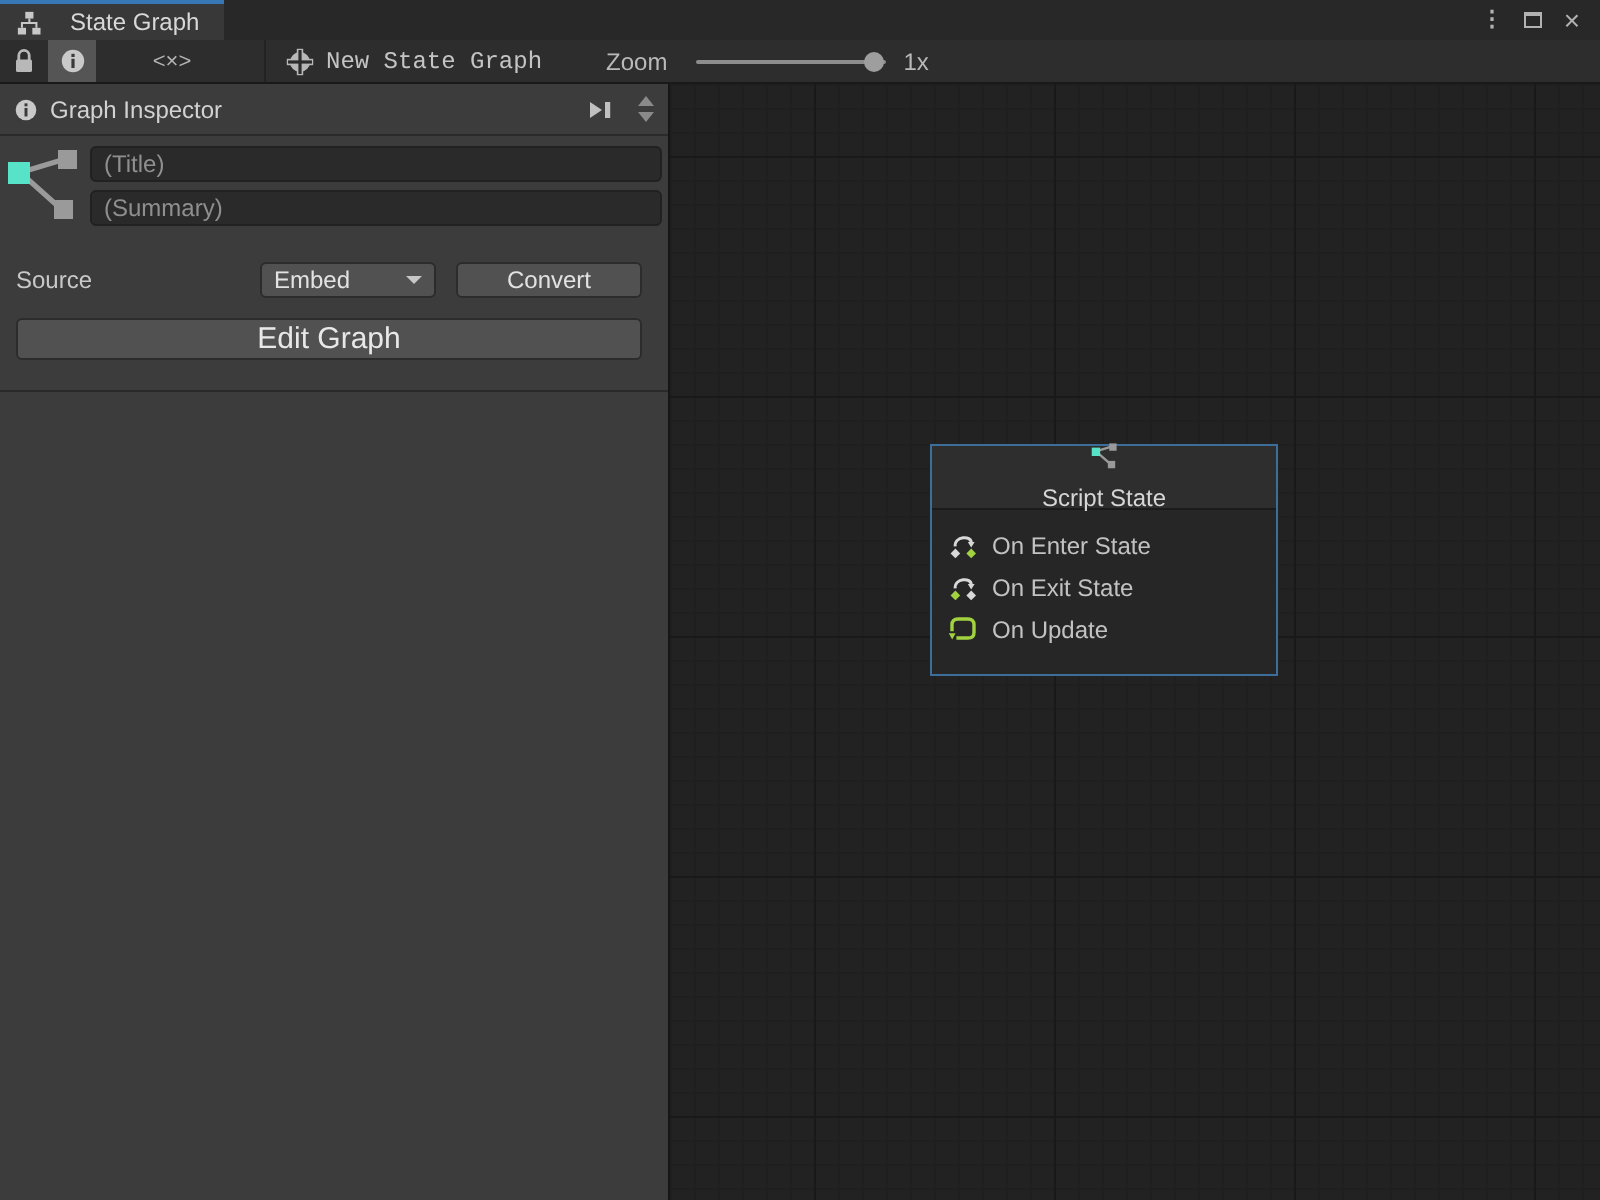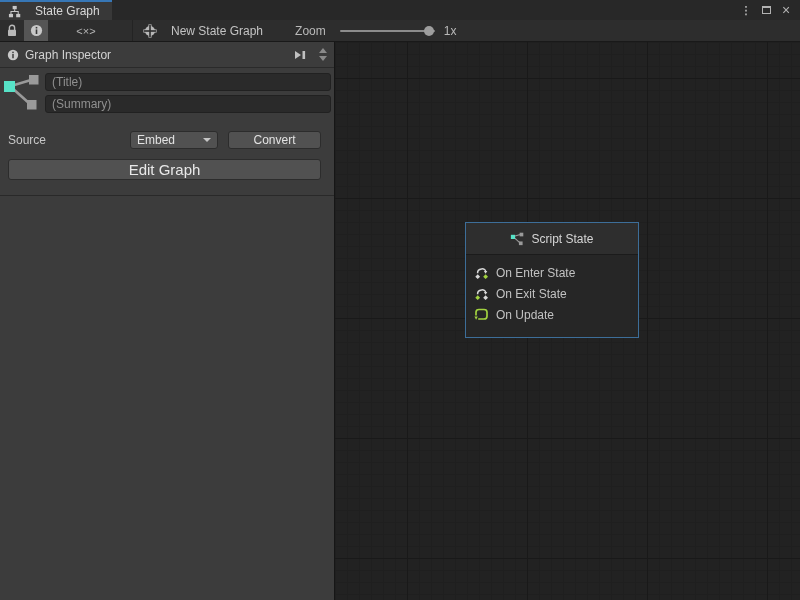--- a/index.html
+++ b/index.html
@@ -29,21 +29,21 @@
   
   .toolbar {
     height:22px; background:#2d2d2d; border-bottom:1px solid #191919;
     display:flex; align-items:stretch; flex:0 0 auto;
   }
   .tool-btn { display:flex; align-items:center; justify-content:center; cursor:pointer; }
   .lock-btn { width:24px; }
   .info-btn { width:24px; background:#555555; }
   .code-btn { width:44px; margin-left:16px; color:#b4b4b4; font-size:11px; }
   .tool-sep { width:1px; background:#232323; margin-left:24px; }
-  .newgraph { display:flex; align-items:center; gap:14px; padding:0 10px; color:#c4c4c4; cursor:default; }
+  .newgraph { display:flex; align-items:center; gap:6px; padding:0 10px; color:#c4c4c4; cursor:default;font-family:Liberation Mono, monospace; }
   .zoom-group { display:flex; align-items:center; margin-left:22px; color:#b9b9b9; }
   .zoom-track { position:relative; width:95px; height:2px; background:#8d8d8d; margin-left:14px; border-radius:1px; cursor:pointer; }
   .zoom-handle { position:absolute; top:-4px; width:10px; height:10px; border-radius:50%; background:#9e9e9e; }
   .zoom-val { margin-left:9px; color:#b9b9b9; }
   .toolbar-right { margin-left:auto; display:flex; align-items:stretch; border-left:1px solid #232323; }
   .seg-btn {
     display:flex; align-items:center; gap:5px; padding:0 9px;
     border-right:1px solid #232323; background:#313131; color:#d2d2d2; cursor:pointer; white-space:nowrap;
   }
   .seg-btn:last-child { border-right:none; }
@@ -100,21 +100,21 @@
       linear-gradient(90deg, #1f1f1f 1px, transparent 1px);
     background-size:120px 120px, 120px 120px, 12px 12px, 12px 12px;
     background-position:0 36px, 72px 0, 0 0, 0 0;
   }
   .node {
     position:absolute; left:130px; top:180px; width:174px; height:116px;
     background:#262626; border:1px solid #3d6e99; cursor:move;
   }
   .node-header {
     height:32px; background:#2e2e2e; border-bottom:1px solid #1b1b1b;
-    display:flex; align-items:center; justify-content:center; gap:7px; color:#d6d6d6;
+    display:flex; align-items:center; justify-content:center; gap:7px; color:#d6d6d6;flex-direction:column;
   }
   .node-body { padding:7px 6px 0 8px; }
   .node-row { display:flex; align-items:center; gap:7px; height:21px; color:#c2c2c2; }
 
   svg { display:block; }
 </style>
 </head>
 <body>
 
 <div class="window">

